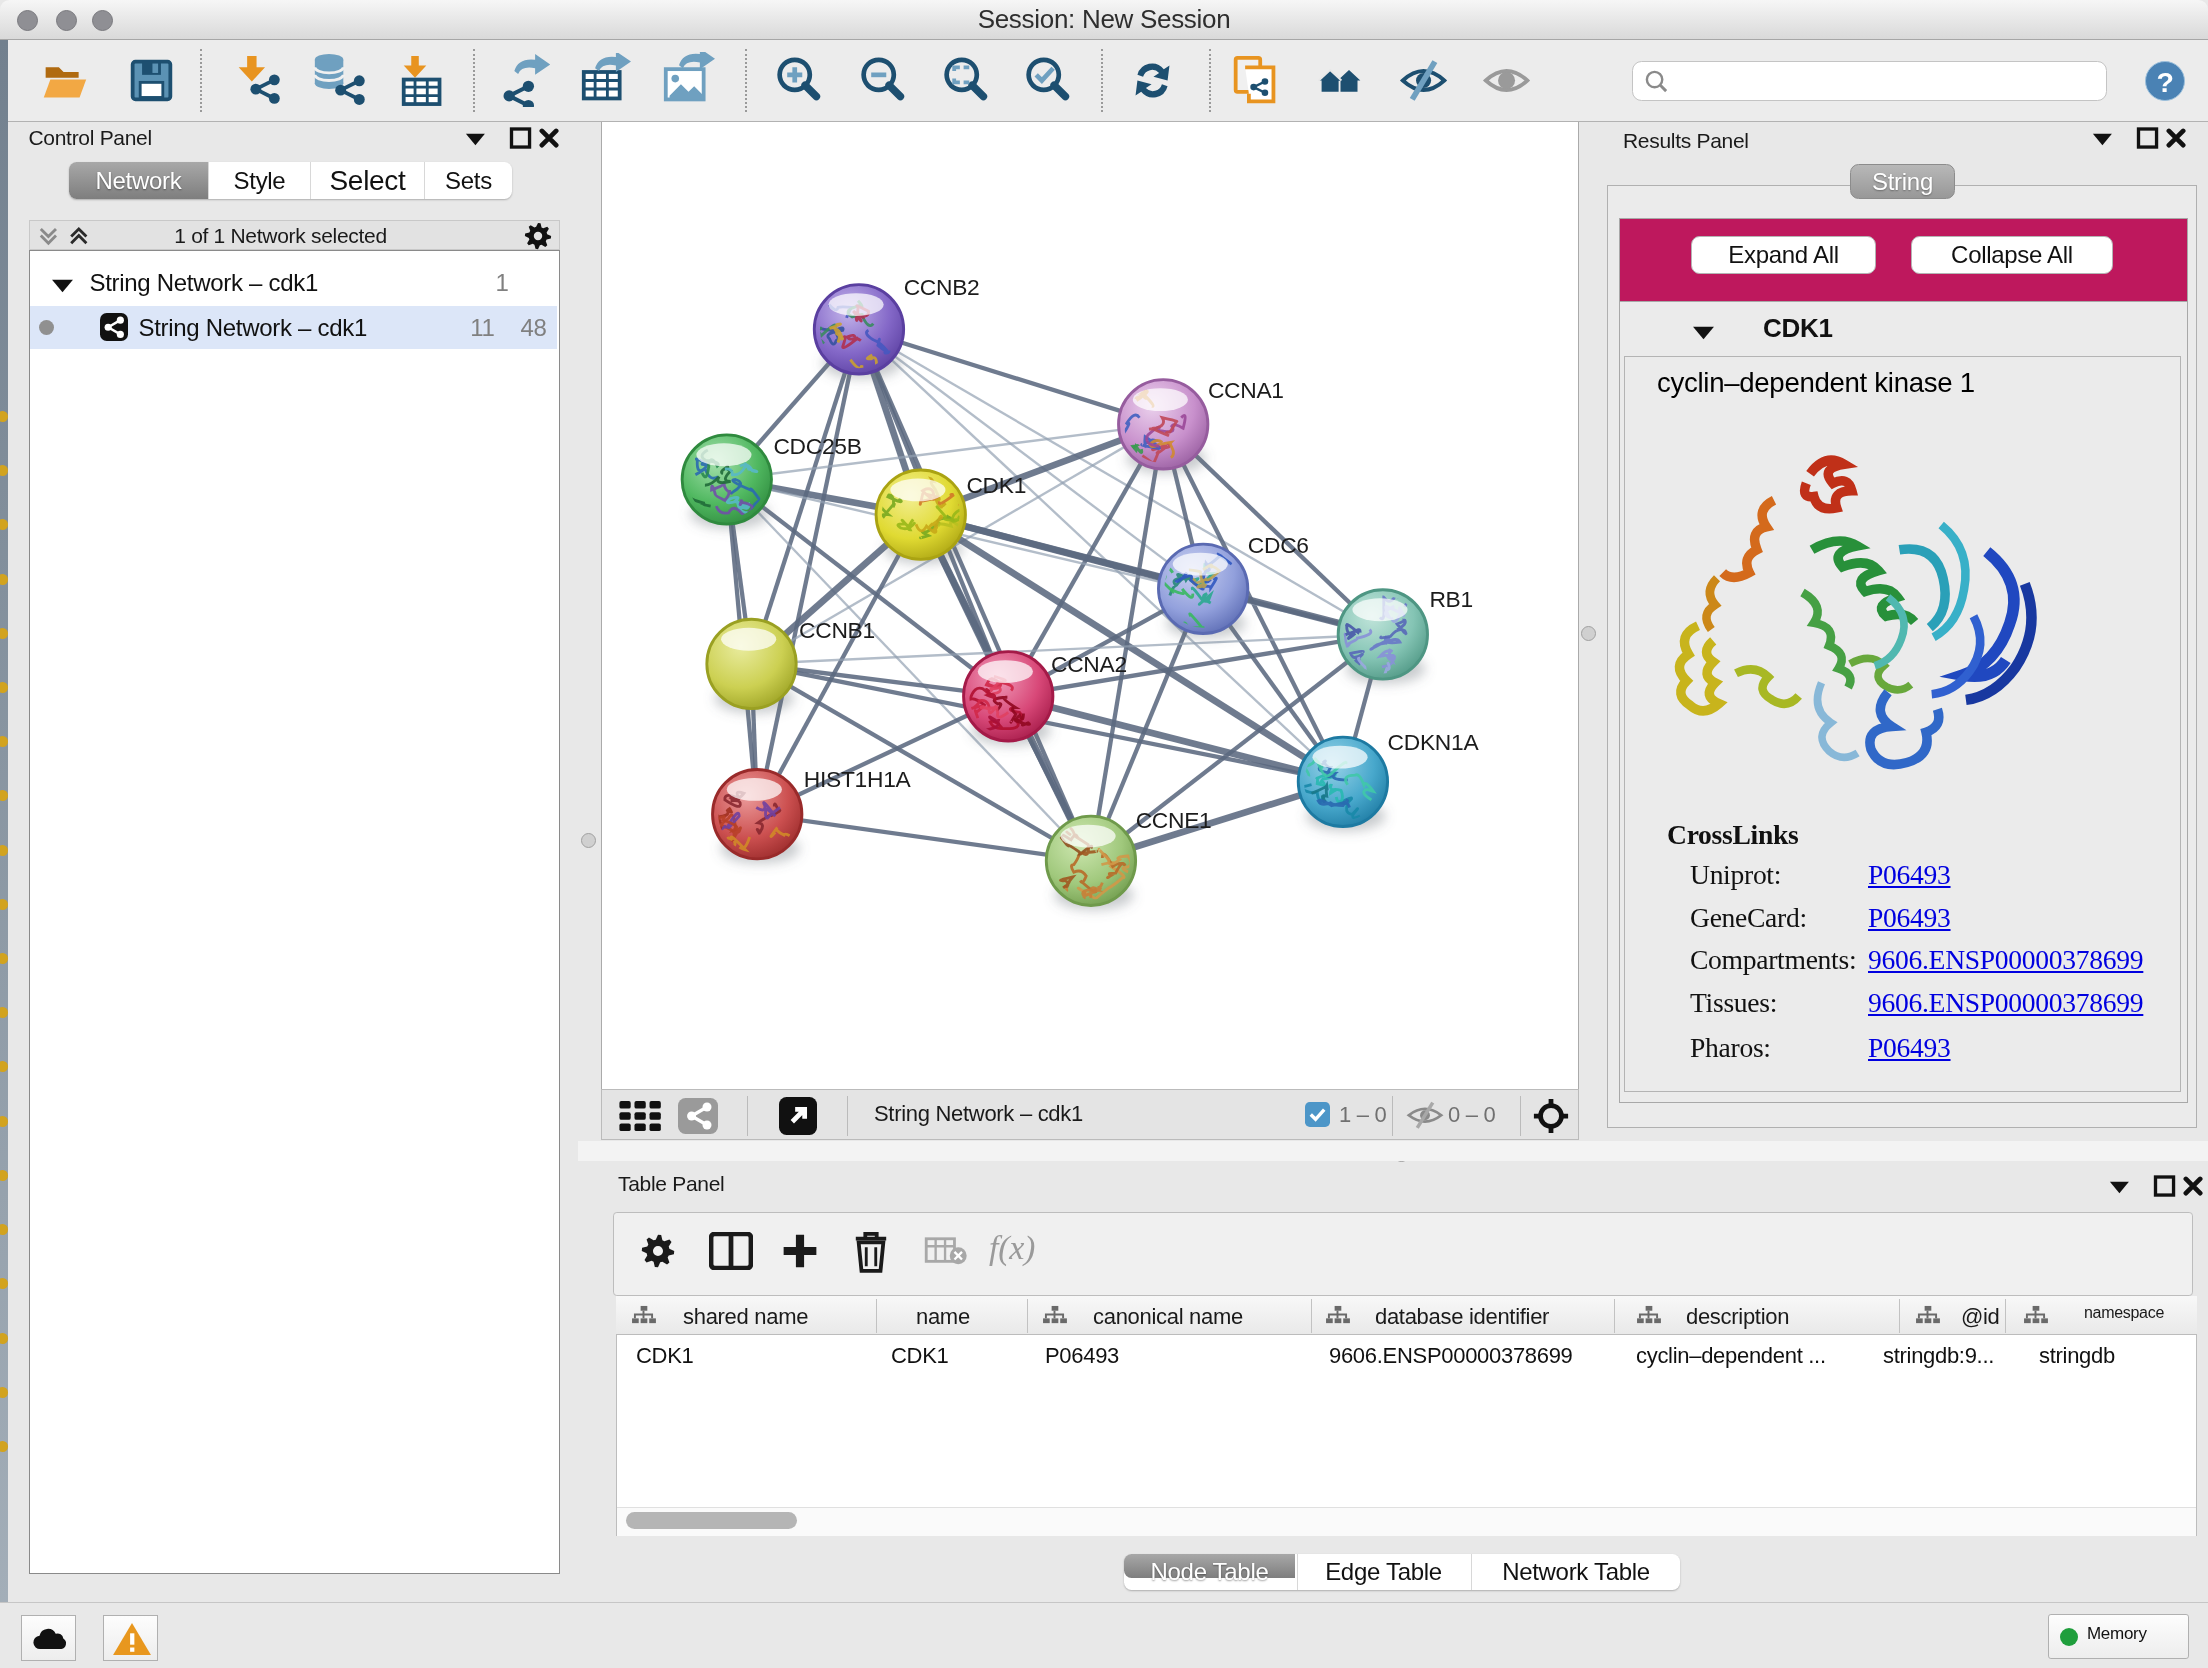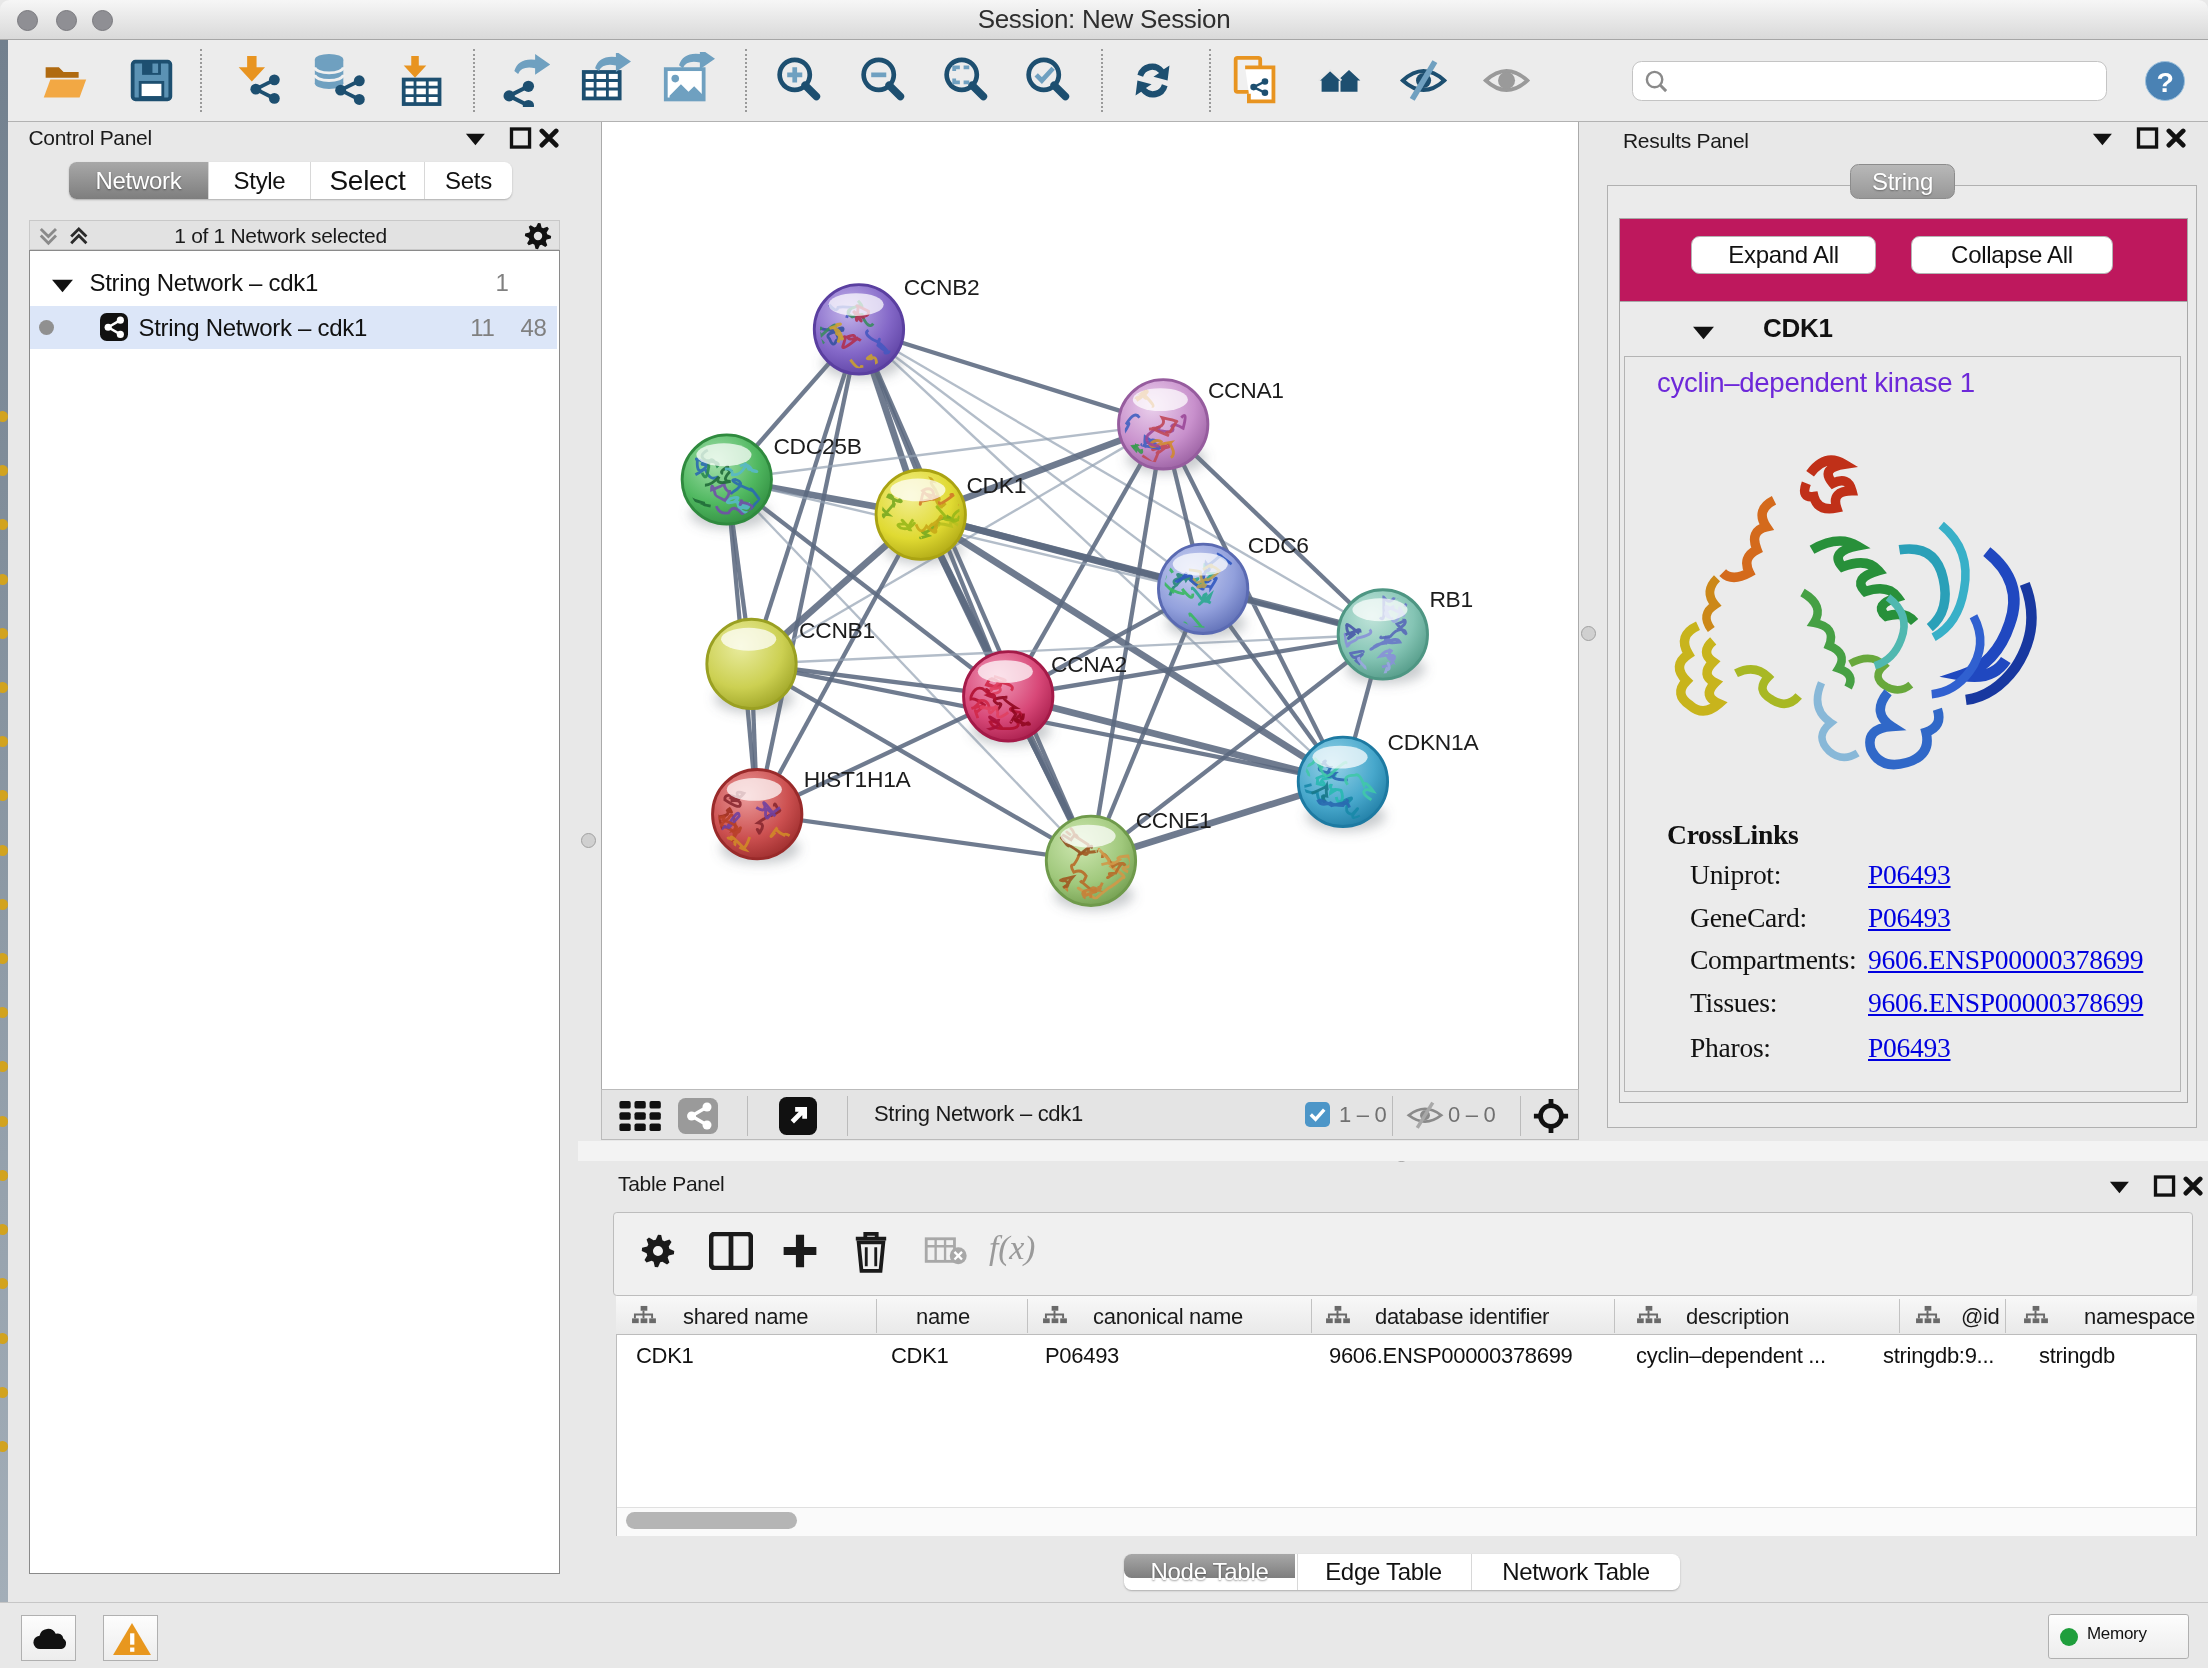--- a/index.html
+++ b/index.html
@@ -601,21 +601,21 @@
 <div class="abs" style="left:1619px;top:218px;width:569px;height:84px;border:1.9px solid #a8a8a8;background:#be185d">
  <div class="abs" style="left:71px;top:17px;width:185px;height:38px;background:#fff;border:1px solid #b4b4b4;border-radius:8.6px;font-size:24px;color:#111;text-align:center;line-height:36px">Expand All</div>
  <div class="abs" style="left:291px;top:17px;width:202px;height:38px;background:#fff;border:1px solid #b4b4b4;border-radius:8.6px;font-size:24px;color:#111;text-align:center;line-height:36px">Collapse All</div>
 </div>
 <div class="abs" style="left:1619px;top:301px;width:569px;height:802px;border:1.9px solid #a8a8a8;background:#ebebeb">
  <svg width="25" height="19" viewBox="0 0 26 20" style="position:absolute;left:71px;top:21px">
       <path d="M2 4 l22 0 -11 13 z" fill="#111"></path>
     </svg>
  <div class="abs" style="left:143px;top:11.4px;font-size:26px;font-weight:bold;color:#111">CDK1</div>
  <div class="abs" style="left:3.8px;top:54px;width:557px;height:736px;border:1px solid #b4b4b4"></div>
- <div class="abs" style="left:37px;top:65px;font-size:27.6px;color:#6d28d9">cyclin–dependent kinase 1</div>
+ <div class="abs" style="left:37px;top:65px;font-size:27.6px;color:#000000">cyclin–dependent kinase 1</div>
 </div>
 <svg width="380" height="333" viewBox="0 0 400 350" style="position:absolute;left:1660px;top:445px">
     <path d="M158 30 q16 -22 36 -10 q-26 4 -12 20 q16 -8 20 8 q-22 0 -16 18 q-20 4 -24 -12 q-14 2 -8 -14" fill="none" stroke="#c03018" stroke-width="10"></path>
     <path d="M120 58 q-20 10 -8 28 q-18 4 -10 24 q-16 8 -8 24 q-18 10 -28 0" fill="none" stroke="#d46a1c" stroke-width="10"></path>
     <path d="M60 140 q-14 14 -2 28 q-16 10 -4 26" fill="none" stroke="#cc8818" stroke-width="9"></path>
     <path d="M40 190 q-22 10 -10 30 q-18 12 -2 28 q-14 14 4 26 q14 12 30 -2 q-18 -8 -4 -22 q-16 -8 -2 -22 q-14 -10 0 -22" fill="none" stroke="#c8b41c" stroke-width="10"></path>
     <path d="M80 240 q20 -10 34 4 q-14 14 4 24 q16 10 28 -4" fill="none" stroke="#a8b824" stroke-width="9"></path>
     <path d="M160 110 q28 -16 48 -4 q-30 6 -16 22 q26 -10 38 4 q-28 8 -14 22 q24 -8 34 6 q-26 8 -12 20 q20 -6 30 6" fill="none" stroke="#28903a" stroke-width="10"></path>
     <path d="M150 155 q24 14 12 32 q24 4 16 24 q20 8 10 24 q18 6 10 20" fill="none" stroke="#46a044" stroke-width="9"></path>
     <path d="M200 230 q22 -12 36 2 q-14 12 2 22 q14 8 26 -2" fill="none" stroke="#68a83c" stroke-width="8"></path>
@@ -729,21 +729,21 @@
 <div class="abs" style="left:1899px;top:1299px;height:34px;border-left:1px solid #c2c2c2"></div>
 <svg width="25" height="21" viewBox="0 0 26 22" style="position:absolute;left:2023px;top:1305px">
     <g fill="#6a6a6a">
       <rect x="10" y="1" width="7" height="5"></rect>
       <rect x="1" y="14" width="7" height="5"></rect>
       <rect x="10" y="14" width="7" height="5"></rect>
       <rect x="19" y="14" width="7" height="5"></rect>
       <path d="M13 6 v4 M4 14 v-4 h18 v4 M13 10 v4" stroke="#6a6a6a" stroke-width="2" fill="none"></path>
     </g>
   </svg>
-<div class="abs" style="left:2084px;top:1304px;width:116px;overflow:hidden;white-space:nowrap;font-size:22px;color:#1a1a1a">namespace</div>
+<div class="abs" style="left:2084px;top:1304px;width:116px;overflow:hidden;white-space:nowrap;font-size:16px;color:#1a1a1a">namespace</div>
 <div class="abs" style="left:2005px;top:1299px;height:34px;border-left:1px solid #c2c2c2"></div>
 <div class="abs" style="left:636px;top:1343px;font-size:22px;color:#111;white-space:nowrap">CDK1</div>
 <div class="abs" style="left:891px;top:1343px;font-size:22px;color:#111;white-space:nowrap">CDK1</div>
 <div class="abs" style="left:1045px;top:1343px;font-size:22px;color:#111;white-space:nowrap">P06493</div>
 <div class="abs" style="left:1329px;top:1343px;font-size:22px;color:#111;white-space:nowrap">9606.ENSP00000378699</div>
 <div class="abs" style="left:1636px;top:1343px;font-size:22px;color:#111;white-space:nowrap">cyclin–dependent ...</div>
 <div class="abs" style="left:1883px;top:1343px;font-size:22px;color:#111;white-space:nowrap">stringdb:9...</div>
 <div class="abs" style="left:2039px;top:1343px;font-size:22px;color:#111;white-space:nowrap">stringdb</div>
 <div class="abs" style="left:617px;top:1507px;width:1579px;height:28.5px;background:#fafafa;border-top:1px solid #e0e0e0"></div>
 <div class="abs" style="left:626px;top:1512px;width:171px;height:17px;background:#b5b5b5;border-radius:8.6px"></div>

